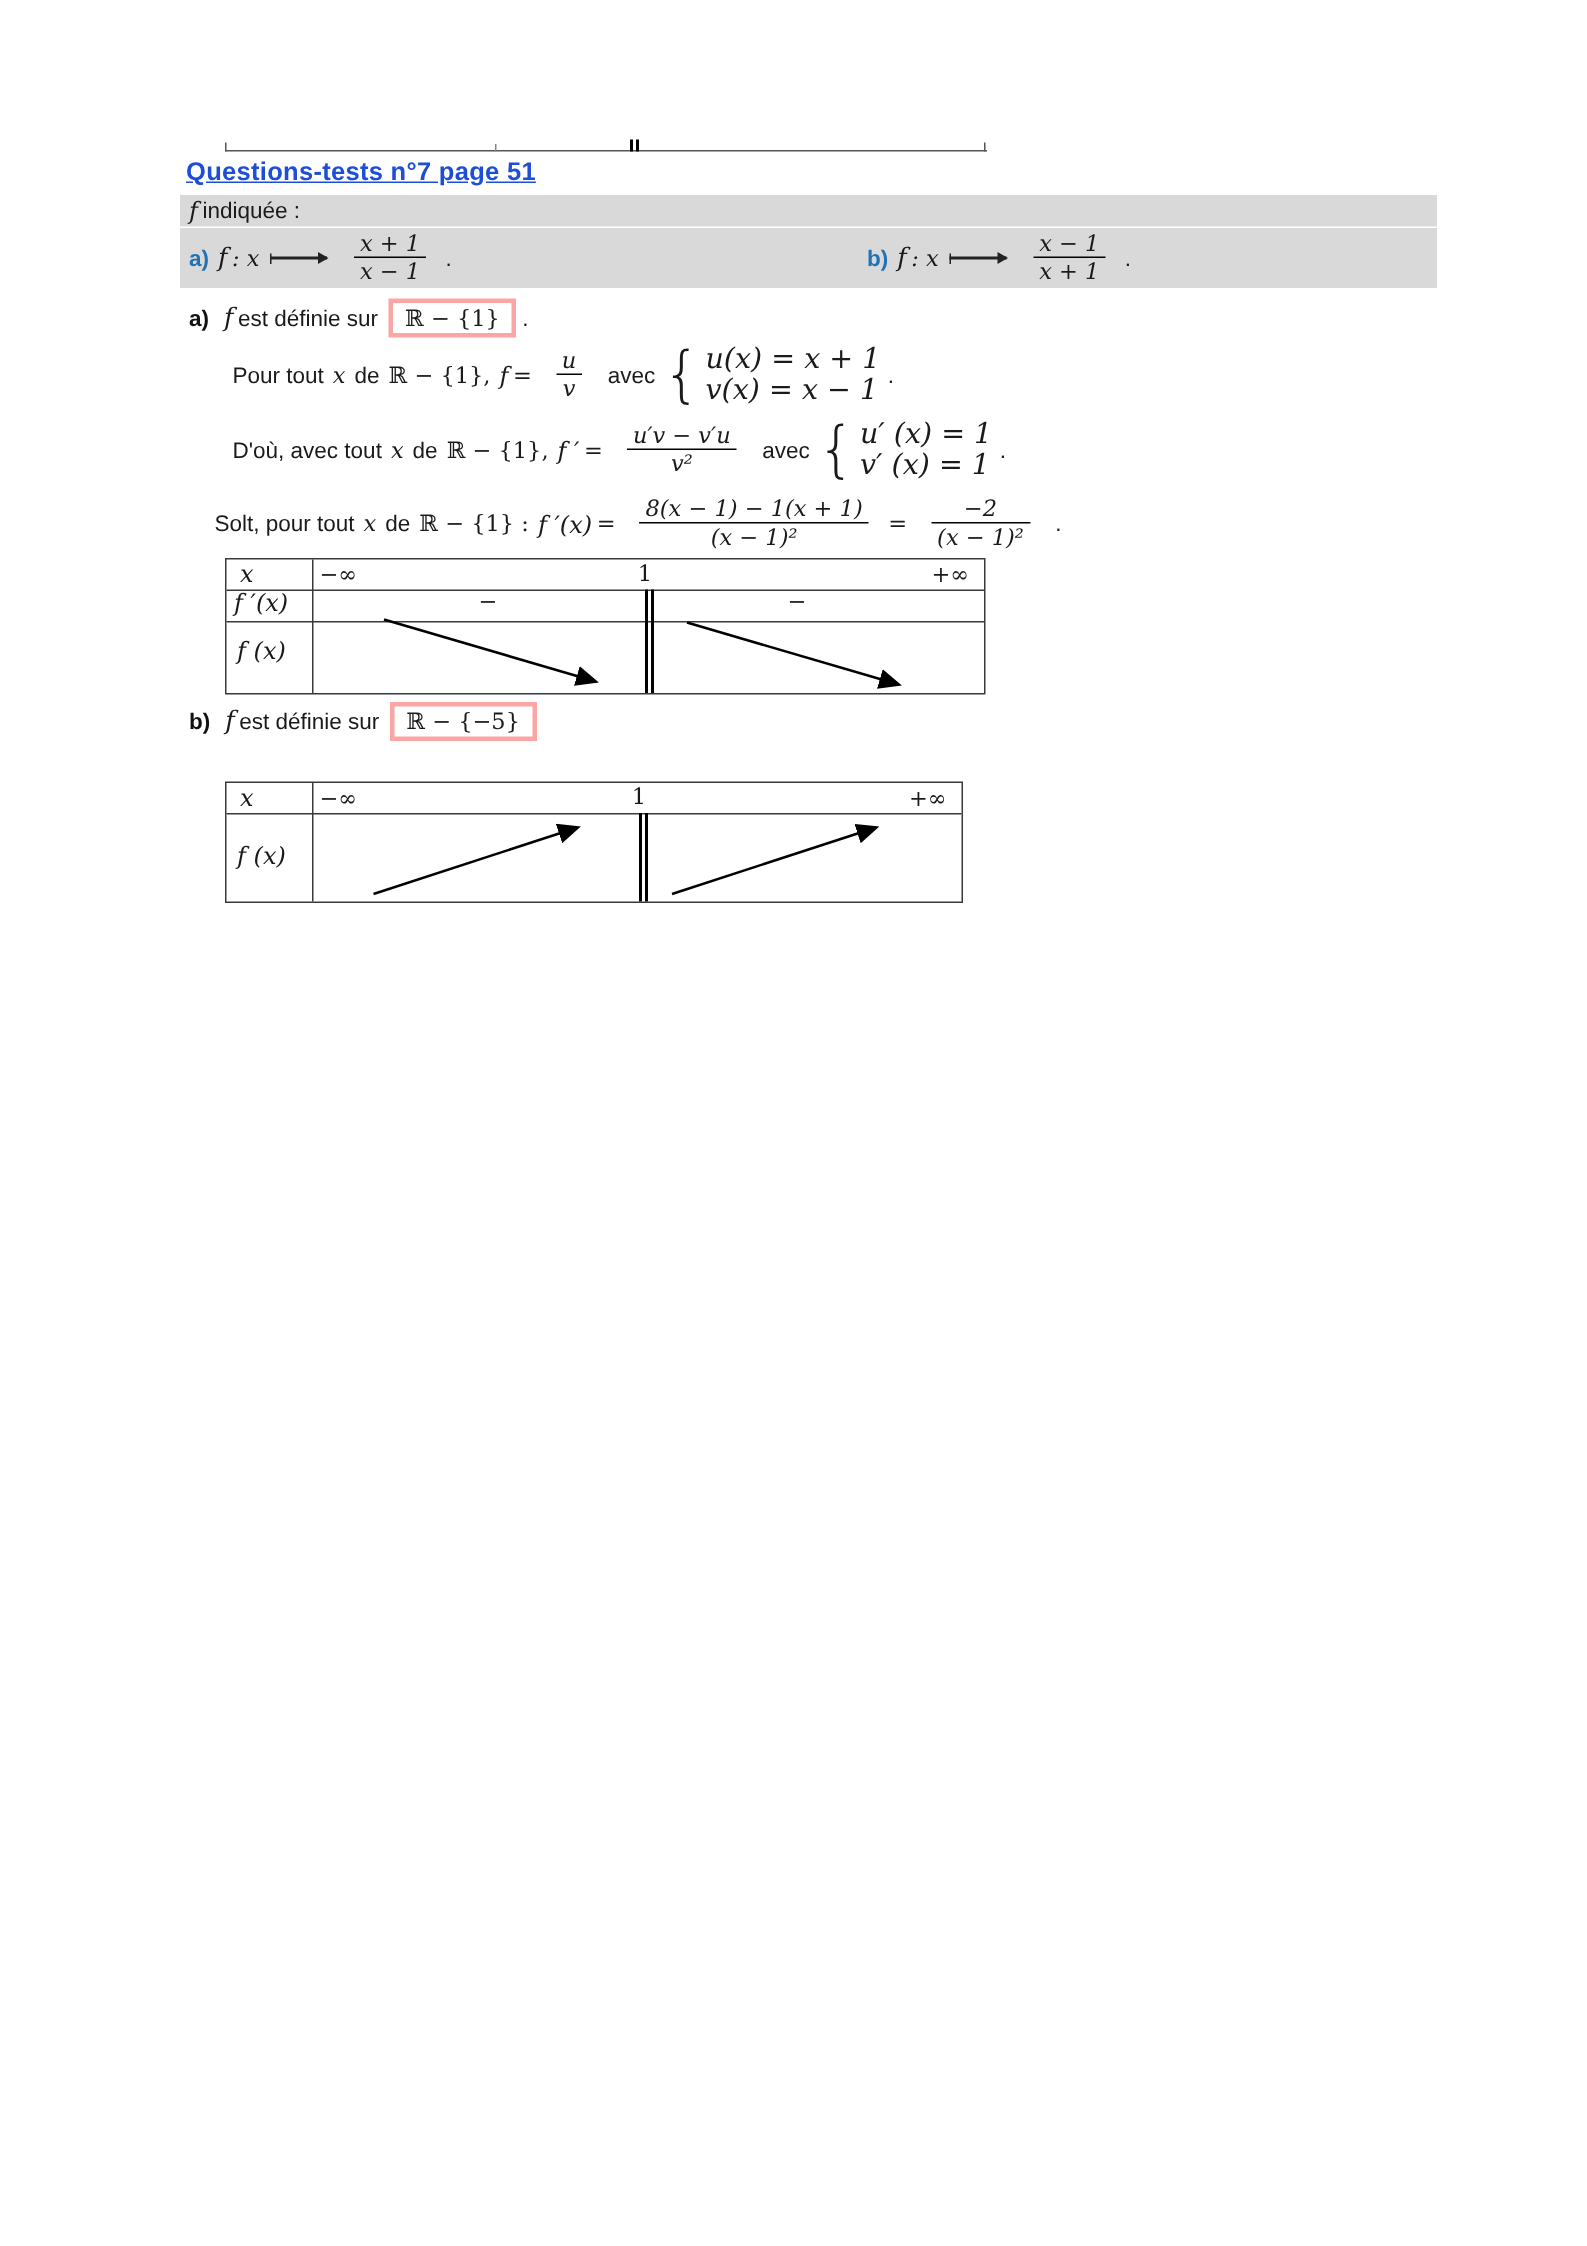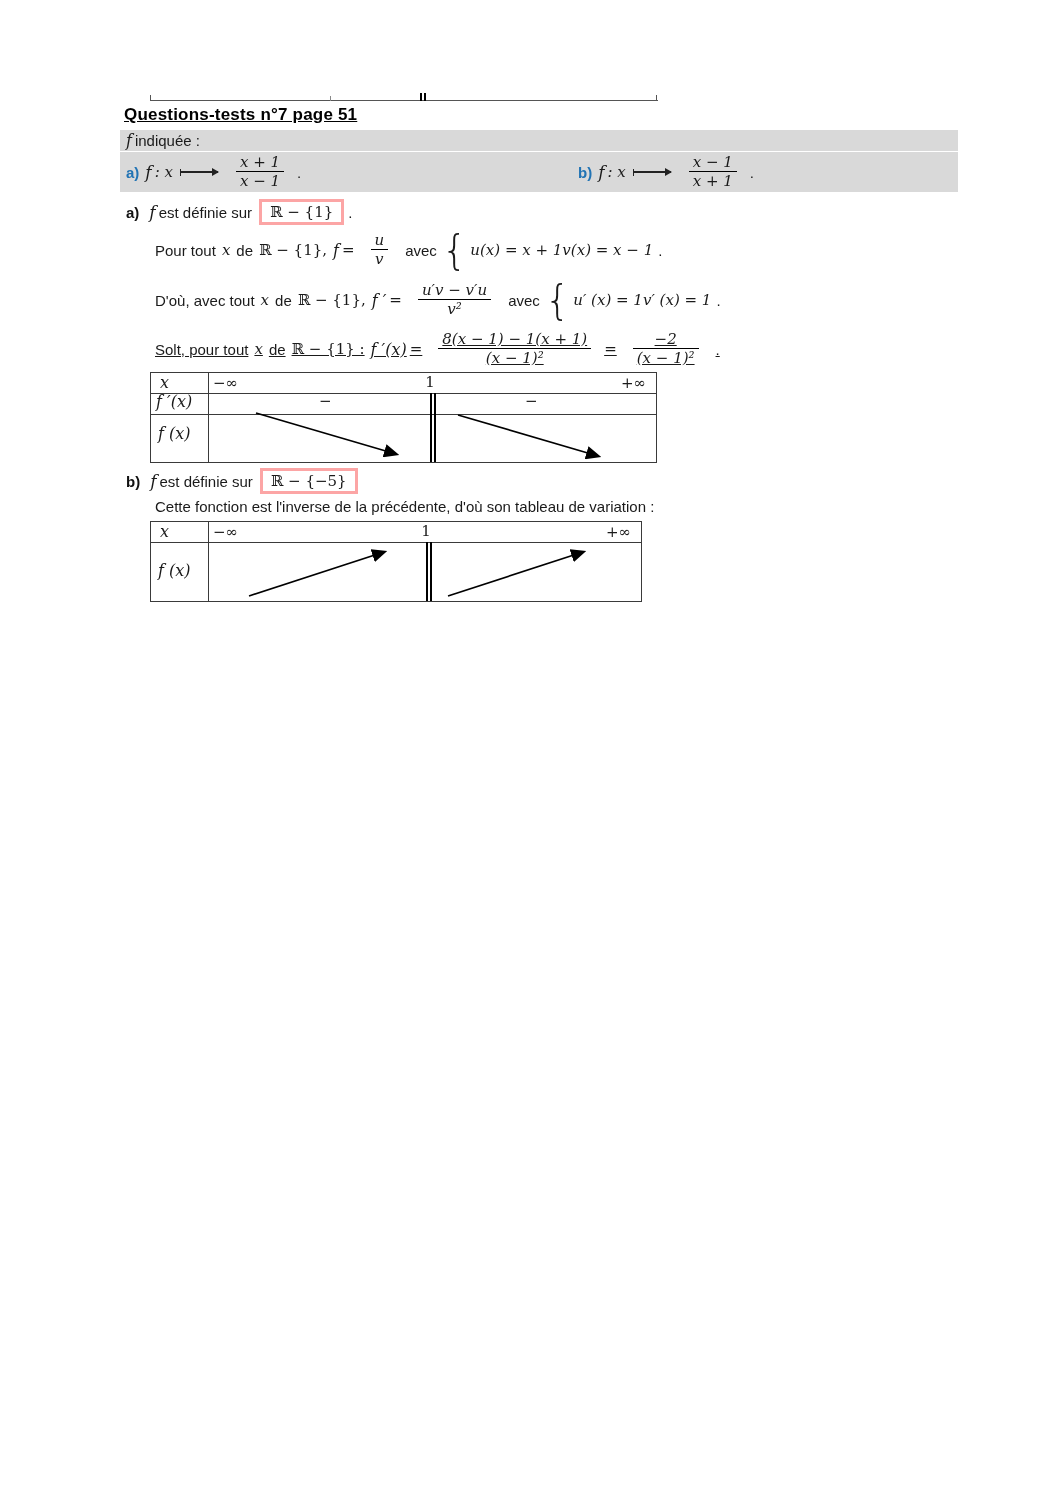--- a/index.html
+++ b/index.html
@@ -3,34 +3,34 @@
 <meta charset="utf-8">
 <style>
   html,body{margin:0;padding:0;background:#fff;}
   .page{position:relative;width:1058px;height:1497px;background:#ffffff;overflow:hidden;
         font-family:"Liberation Sans",sans-serif;font-size:15px;color:#1a1a1a;}
   .abs{position:absolute;}
   .mi{font-family:"DejaVu Serif",serif;font-style:italic;}
   .mr{font-family:"DejaVu Serif",serif;font-style:normal;}
   .tok{margin-right:6px;}
   .tok-tight{margin-right:3px;}
-  .title{font-size:17px;font-weight:bold;color:#000000;text-decoration:underline;letter-spacing:.2px;}
+  .title{font-size:17px;font-weight:bold;color:#1d4ed8;text-decoration:underline;letter-spacing:.2px;}
   .banner{background:#d9d9d9;}
   .lbl-blue{color:#2173b4;font-weight:bold;}
   .lbl-bold{font-weight:bold;color:#111;}
   .flexline{display:flex;align-items:center;}
   .frac{display:inline-block;text-align:center;vertical-align:middle;margin:0 13px;
         font-family:"DejaVu Serif",serif;}
   .frac .num{display:block;padding:0 4px;line-height:1.15;}
   .frac .den{display:block;border-top:1px solid #000;padding:0 4px;line-height:1.25;}
   .box{display:inline-block;border:3px solid #fca5a5;padding:1px 8px;margin:0 4px;}
   .sys{display:inline-flex;align-items:center;margin-left:2px;}
   .sys .brace{font-family:"DejaVu Sans",sans-serif;font-size:40px;font-weight:300;
               line-height:1;transform:scaleY(1.02);margin-right:3px;}
-  .sys .lines{display:flex;font-size:15px;line-height:21px;}
+  .sys .lines{display:flex;flex-direction:column;font-size:19px;line-height:21px;}
   .maparrow{display:inline-block;position:relative;width:38px;height:1.2px;background:#222;
             vertical-align:4px;margin:0 5px 0 4px;}
   .maparrow::before{content:"";position:absolute;left:0;bottom:-3px;width:1.2px;height:7px;background:#222;}
   .maparrow::after{content:"";position:absolute;right:-1px;top:-3.4px;width:0;height:0;
             border-left:7px solid #222;border-top:4px solid transparent;border-bottom:4px solid transparent;}
   .vtable{position:absolute;border:1.5px solid #3a3a3a;background:#fff;}
   .vt-line{position:absolute;background:#3a3a3a;}
   .dblbar{position:absolute;width:2px;background:#000;}
   .thline{position:absolute;background:#555;}
   .serif16{font-family:"DejaVu Serif",serif;font-size:16px;}
@@ -128,21 +128,21 @@
     <span class="sys">
       <span class="brace">{</span>
       <span class="lines mi">
         <span>u′ (x) = 1</span>
         <span>v′ (x) = 1</span>
       </span>
     </span>
     <span style="margin-left:5px;">.</span>
   </div>
 
-  <div class="abs flexline" style="left:155px;top:327px;height:44px;text-decoration:underline;">
+  <div class="abs flexline" style="left:143px;top:327px;height:44px;">
     <span class="tok">Solt, pour tout</span>
     <span class="mi tok">x</span>
     <span class="tok">de</span>
     <span class="mr tok">ℝ − {1} :</span>
     <span class="mi tok-tight" style="font-size:16px;">f ′(x)</span>
     <span class="mr tok-tight">=</span>
     <span class="frac mi">
       <span class="num">8(x − 1) − 1(x + 1)</span>
       <span class="den">(x − 1)²</span>
     </span>
@@ -183,21 +183,20 @@
     </svg>
   </div>
 
   <div class="abs flexline" style="left:126px;top:468px;height:26px;">
     <span class="lbl-bold" style="margin-right:10px;">b)</span>
     <span class="mi tok-tight" style="font-size:17px;">f</span>
     <span class="tok-tight">est définie sur</span>
     <span class="box mr">ℝ − {−5}</span>
   </div>
 
-  <div class="abs" style="left:155px;top:498px;">Cette fonction est l'inverse de la précédente, d'où son tableau de variation :</div>
 
   <div class="vtable" style="left:150px;top:521px;width:490px;height:79px;">
     <div class="vt-line" style="left:57px;top:0;width:1px;height:79px;"></div>
     <div class="vt-line" style="left:0;top:20px;width:490px;height:1px;"></div>
     <div class="dblbar" style="left:275px;top:20px;height:59px;"></div>
     <div class="dblbar" style="left:279px;top:20px;height:59px;"></div>
 
     <span class="abs mi serif16" style="left:9px;top:0;">x</span>
     <span class="abs mr" style="left:62px;top:1px;">−∞</span>
     <span class="abs mr" style="left:266px;top:0;width:18px;text-align:center;">1</span>

